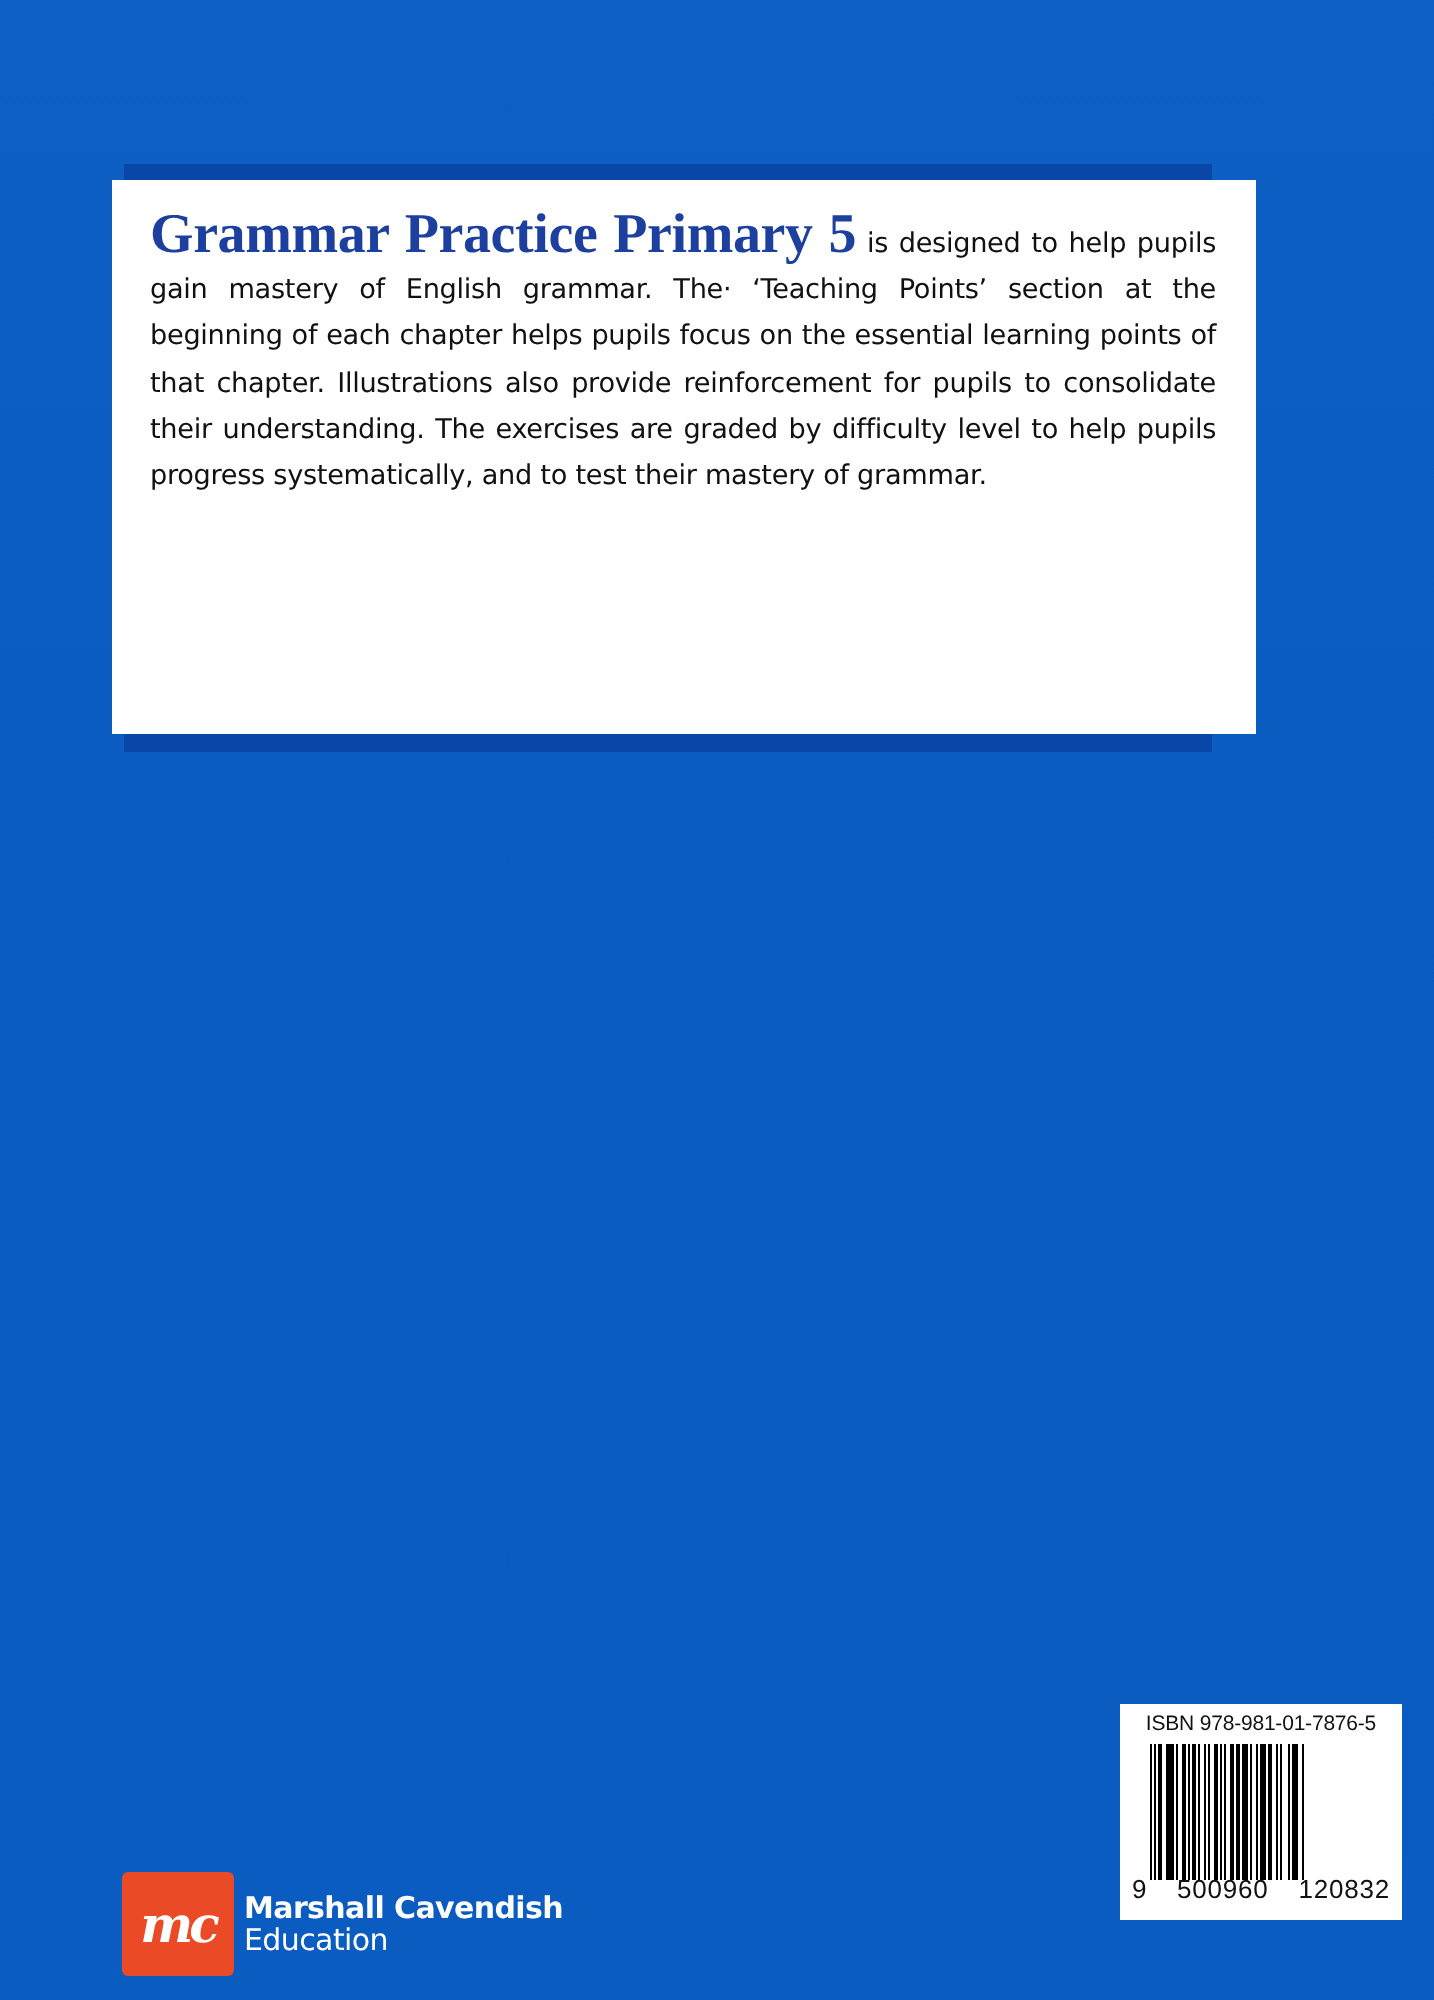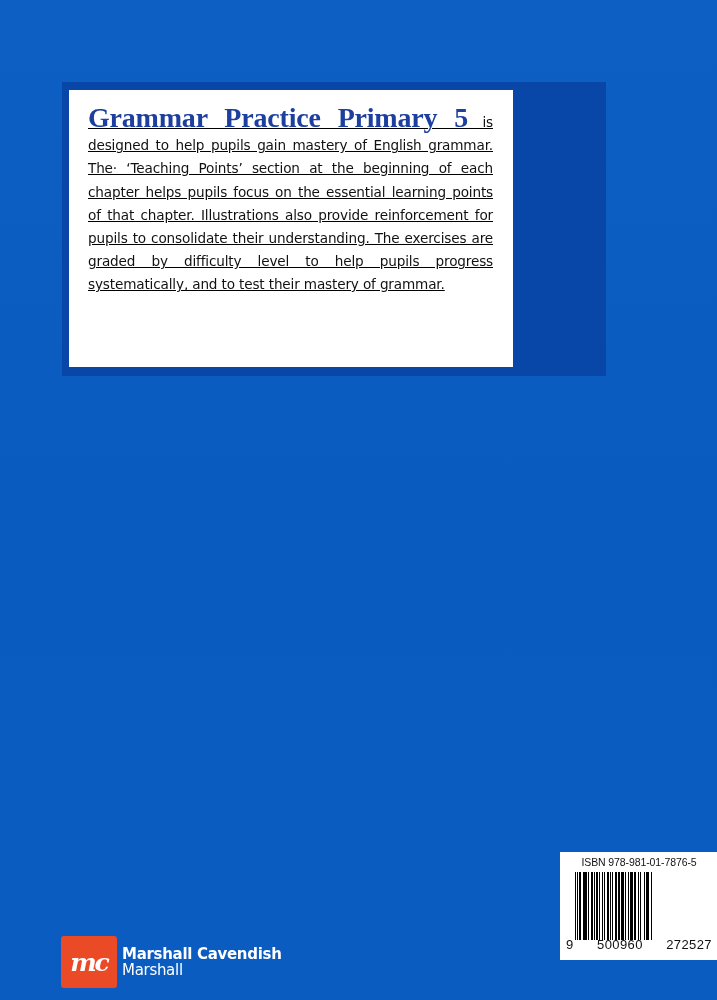--- a/index.html
+++ b/index.html
@@ -23,28 +23,27 @@
     .blurb-frame {
       position: absolute;
       left: 62px;
       top: 82px;
       width: 544px;
       height: 294px;
       background: #0846a8;
     }
     .blurb-box {
       position: absolute;
-      left: 69px;
+      left: 56px;
       top: 90px;
-      width: 444px;
+      width: 572px;
       height: 277px;
       background: #ffffff;
       box-sizing: border-box;
       padding: 14px 20px 0 19px;
-      text-decoration: underline;
     }
     .blurb-para {
       margin: 0;
       font-family: "DejaVu Sans", sans-serif;
       font-size: 13.6px;
       line-height: 23.2px;
       color: #111111;
       text-align: justify;
       letter-spacing: -0.15px;
     }
@@ -98,21 +97,21 @@
     .logo-text .sub {
       font-family: "DejaVu Sans", sans-serif;
       font-size: 15px;
       letter-spacing: -0.3px;
       margin-top: 1px;
     }
     .barcode-box {
       position: absolute;
       left: 560px;
       top: 852px;
-      width: 158px;
+      width: 141px;
       height: 108px;
       background: #ffffff;
       box-sizing: border-box;
       padding: 4px 6px 0 6px;
     }
     .isbn-label {
       font-family: "Liberation Sans", sans-serif;
       font-size: 10.5px;
       color: #111111;
       text-align: center;
@@ -151,21 +150,21 @@
   <div class="blurb-frame"></div>
 
   <div class="blurb-box">
     <p class="blurb-para"><span class="title-run">Grammar Practice Primary 5</span><span> is designed to help pupils gain mastery of English grammar. The· ‘Teaching Points’ section at the beginning of each chapter helps pupils focus on the essential learning points of that chapter. Illustrations also provide reinforcement for pupils to consolidate their understanding. The exercises are graded by difficulty level to help pupils progress systematically, and to test their mastery of grammar.</span></p>
   </div>
 
   <div class="logo">
     <div class="logo-mark">mc</div>
     <div class="logo-text">
       <span class="brand">Marshall Cavendish</span>
-      <span class="sub">Marshall</span>
+      <span class="sub">Education</span>
     </div>
   </div>
 
   <div class="barcode-box">
     <div class="isbn-label">ISBN 978-981-01-7876-5</div>
     <div class="bars" id="bars">
         <span style="width: 0.95px;"></span>
         <span class="gap" style="width: 0.95px;"></span>
         <span style="width: 0.95px;"></span>
         <span class="gap" style="width: 0.95px;"></span>
@@ -222,17 +221,17 @@
         <span style="width: 1.9px;"></span>
         <span class="gap" style="width: 0.95px;"></span>
         <span style="width: 0.95px;"></span>
         <span class="gap" style="width: 1.9px;"></span>
         <span style="width: 0.95px;"></span>
         <span class="gap" style="width: 0.95px;"></span>
       </div>
     <div class="barcode-digits">
       <span>9</span>
       <span>500960</span>
-      <span>272527</span>
+      <span>120832</span>
     </div>
   </div>
 
 </div>
 
 </body></html>

